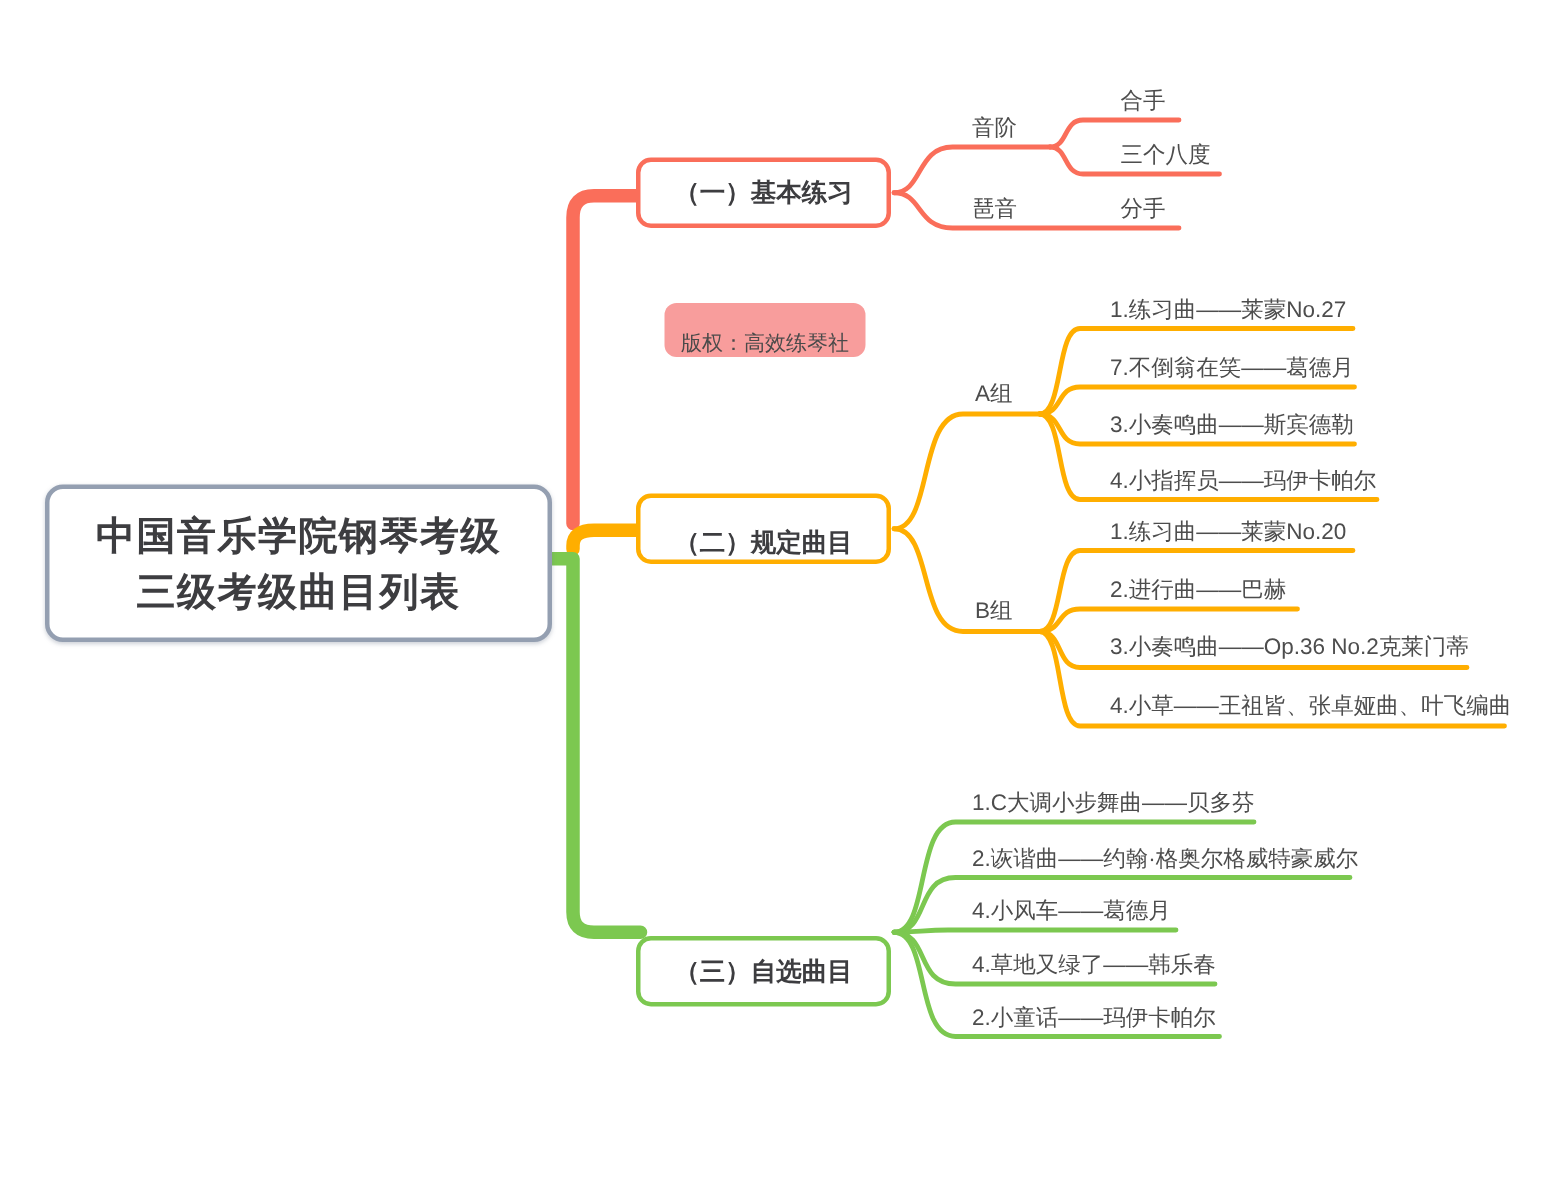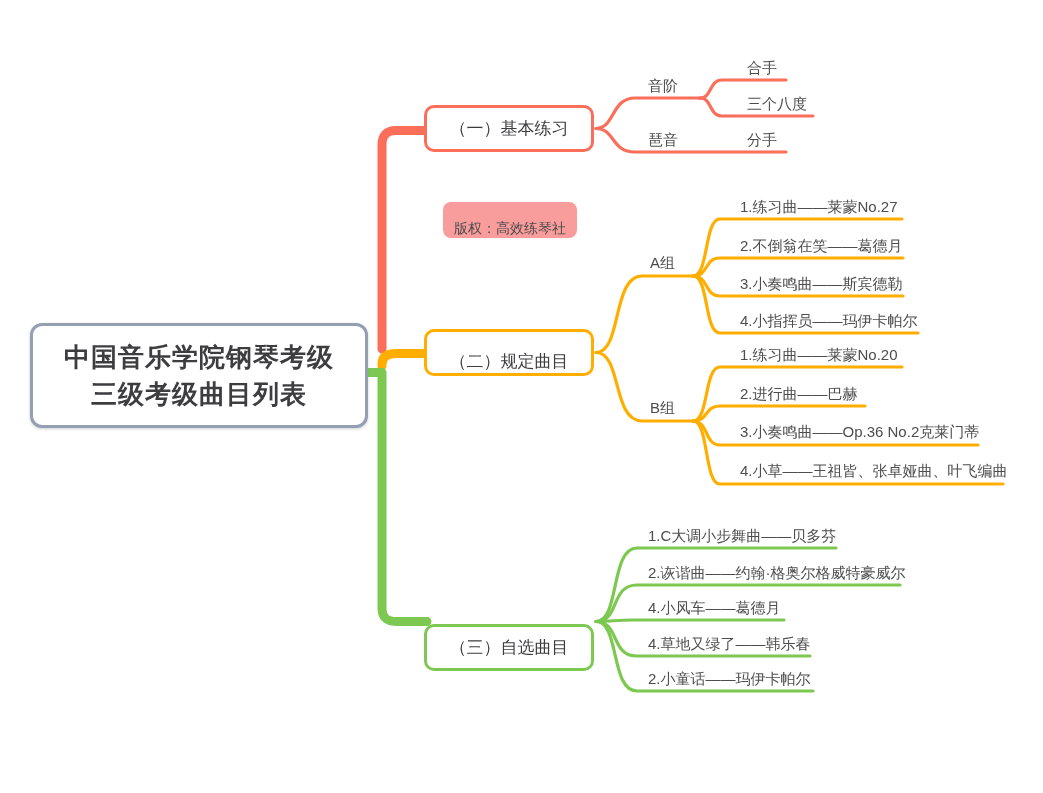--- a/index.html
+++ b/index.html
@@ -29,21 +29,21 @@
     display: flex; flex-direction: column; justify-content: center; align-items: center;
     font-size: 26px; font-weight: bold; color: var(--text_dark);
     line-height: 37px; letter-spacing: 1px;
     white-space: nowrap;
   }
 
   .branch-node {
     position: absolute; width: 170px; height: 47px;
     background: #ffffff; border: 3px solid; border-radius: 10px;
     display: flex; align-items: center; justify-content: center;
-    font-size: 17px; font-weight: normal; color: var(--text_dark);
+    font-size: 17px; font-weight: bold; color: var(--text_dark);
     white-space: nowrap;
   }
   .branch-node.b-red    { border-color: var(--red); }
   .branch-node.b-yellow { border-color: var(--yellow); align-items: flex-end; }
   .branch-node.b-green  { border-color: var(--green); margin-top: 26px; }
   .pos-b1 { left: 424px; top: 105px; }
   .pos-b2 { left: 424px; top: 329px; }
   .pos-b3 { left: 424px; top: 598px; }
 
   .note {
@@ -112,21 +112,21 @@
   </div>
 
   <span class="label" style="left:648px;top:76px">音阶</span>
   <span class="label" style="left:747px;top:58px">合手</span>
   <span class="label" style="left:747px;top:94px">三个八度</span>
   <span class="label" style="left:648px;top:130px">琶音</span>
   <span class="label" style="left:747px;top:130px">分手</span>
 
   <span class="label" style="left:650px;top:253px">A组</span>
   <span class="label" style="left:740px;top:197px">1.练习曲——莱蒙No.27</span>
-  <span class="label" style="left:740px;top:236px">2.不倒翁在笑——葛德月</span>
+  <span class="label" style="left:740px;top:236px">7.不倒翁在笑——葛德月</span>
   <span class="label" style="left:740px;top:274px">3.小奏鸣曲——斯宾德勒</span>
   <span class="label" style="left:740px;top:311px">4.小指挥员——玛伊卡帕尔</span>
   <span class="label" style="left:650px;top:398px">B组</span>
   <span class="label" style="left:740px;top:345px">1.练习曲——莱蒙No.20</span>
   <span class="label" style="left:740px;top:384px">2.进行曲——巴赫</span>
   <span class="label" style="left:740px;top:422px">3.小奏鸣曲——Op.36 No.2克莱门蒂</span>
   <span class="label" style="left:740px;top:461px">4.小草——王祖皆、张卓娅曲、叶飞编曲</span>
 
   <span class="label" style="left:648px;top:526px">1.C大调小步舞曲——贝多芬</span>
   <span class="label" style="left:648px;top:563px">2.诙谐曲——约翰·格奥尔格威特豪威尔</span>

